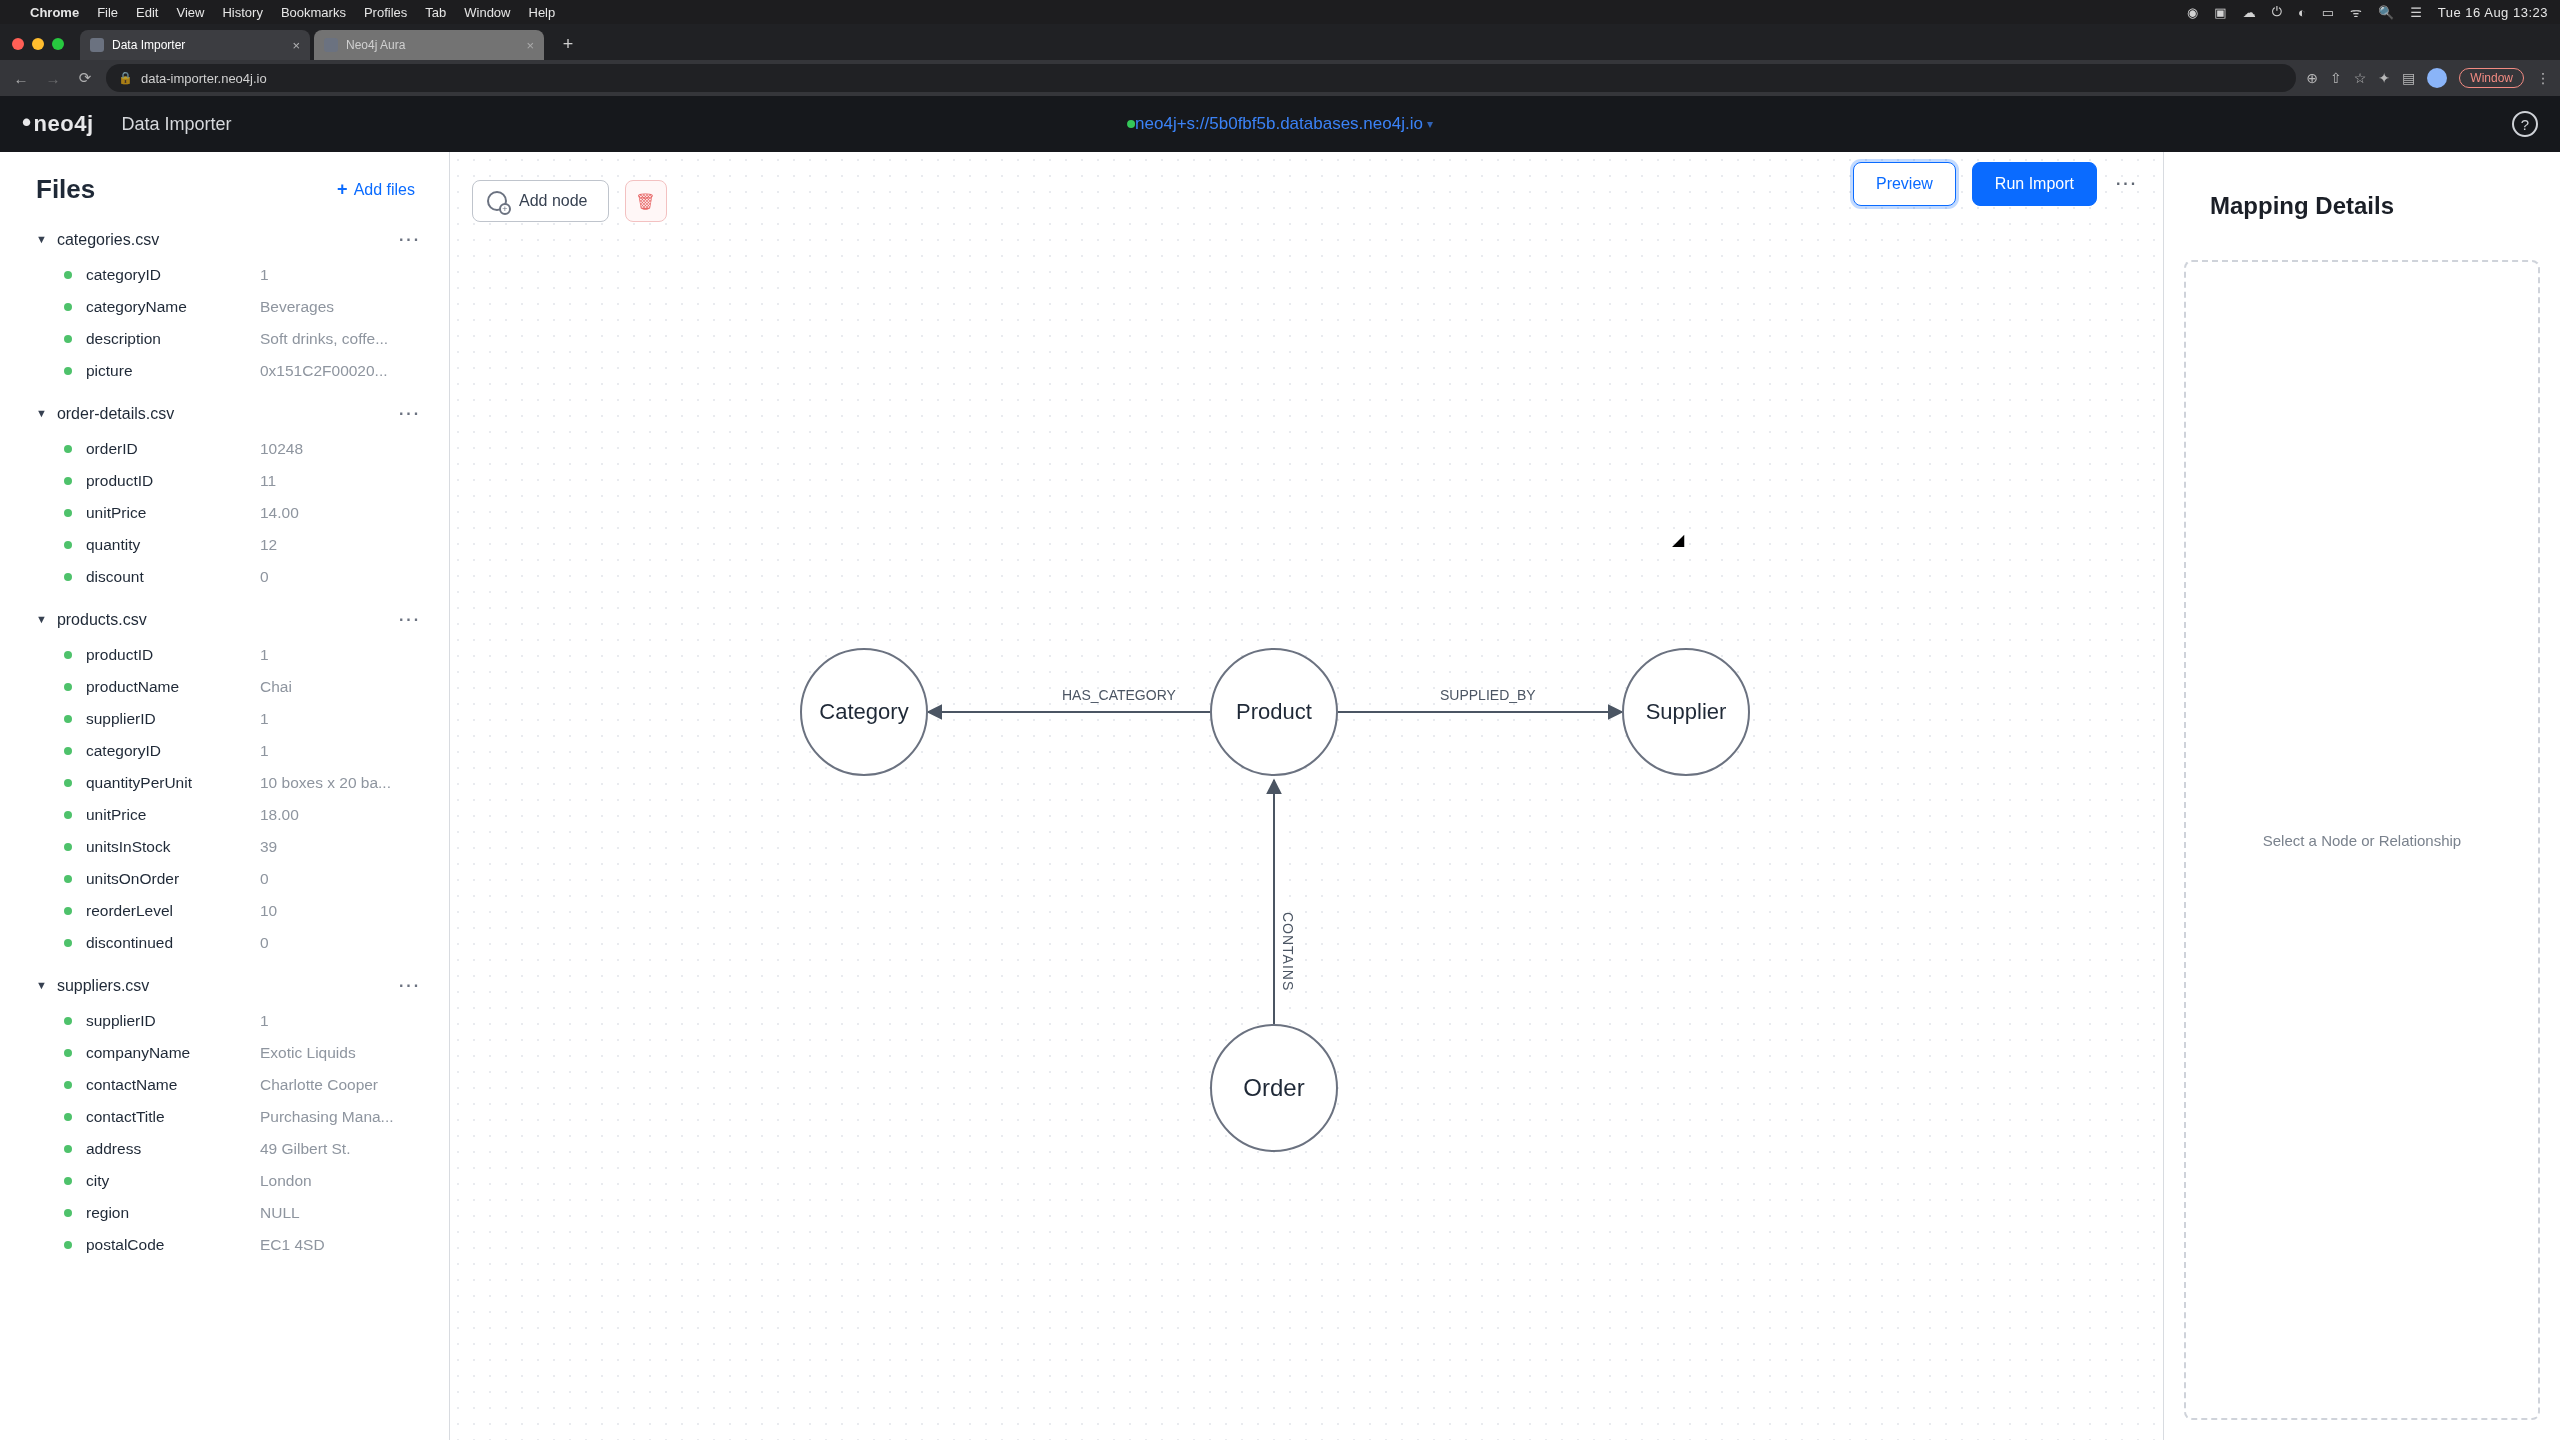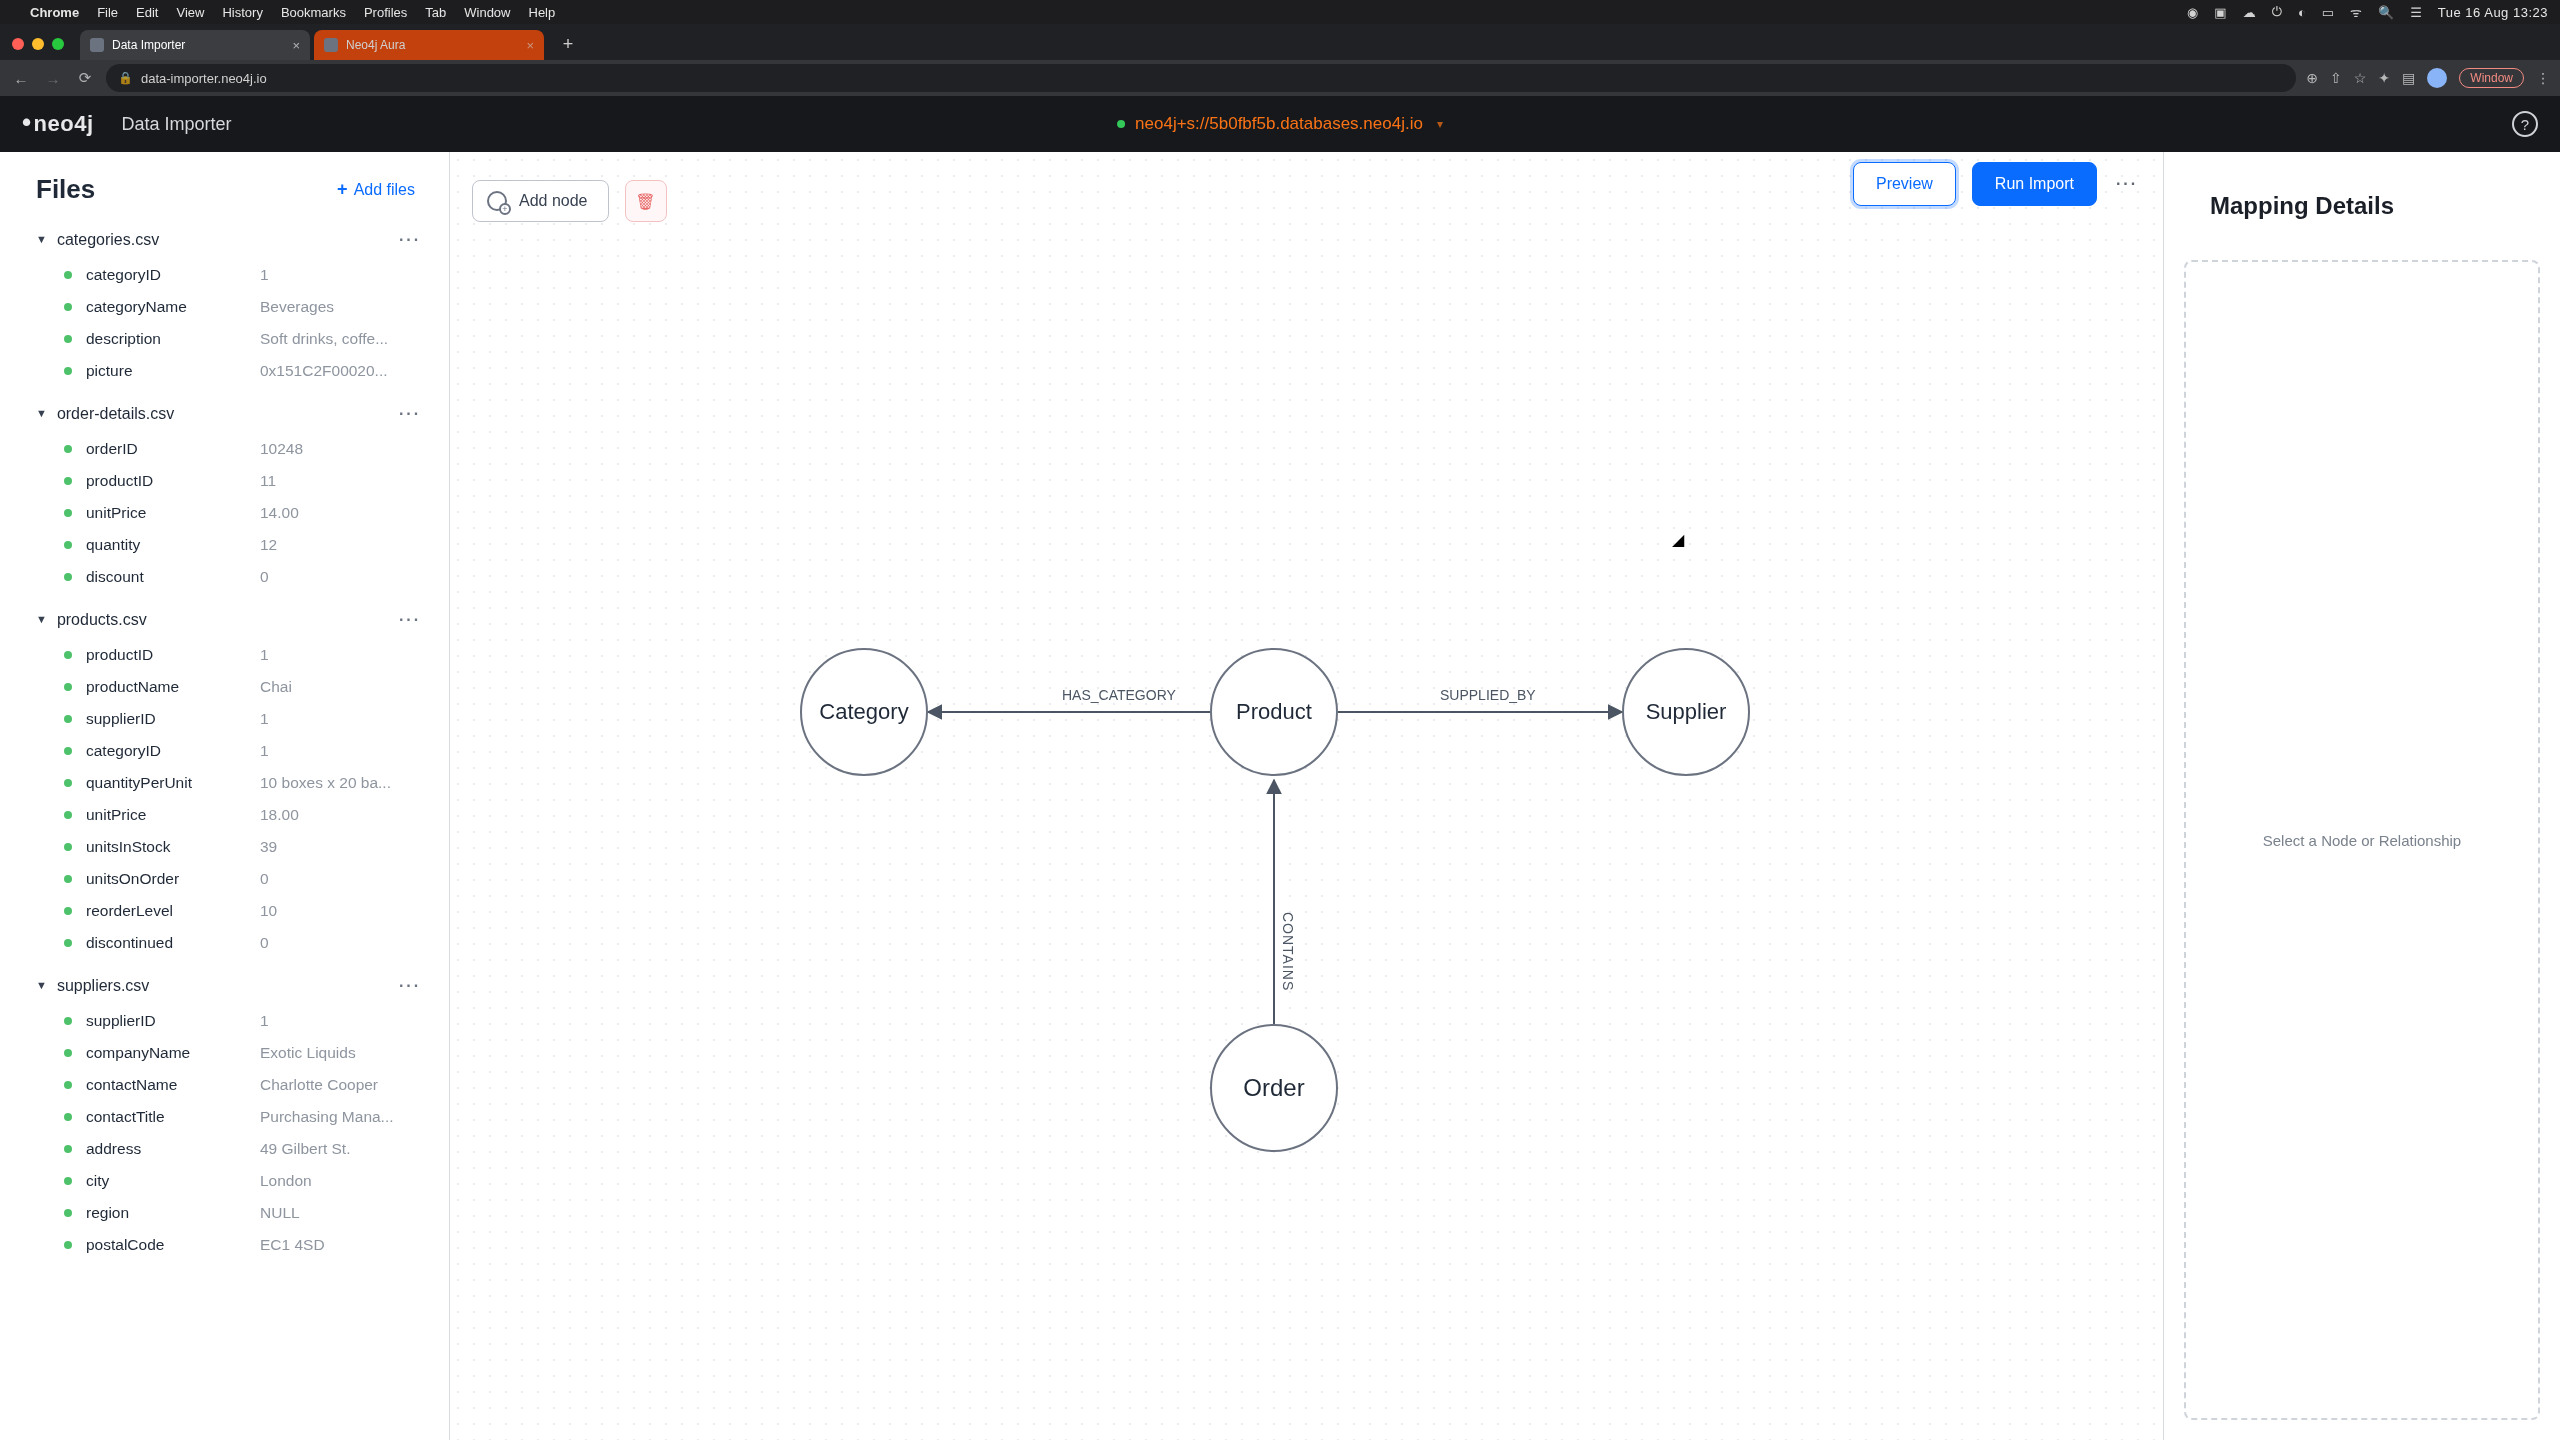--- a/index.html
+++ b/index.html
@@ -42,21 +42,21 @@
   .chrome-tabs{
     height:36px;background:#202124;display:flex;align-items:flex-end;
     padding-left:12px;gap:0;
   }
   .traffic{display:flex;gap:8px;align-items:center;margin-right:16px;margin-bottom:10px;}
   .traffic span{width:12px;height:12px;border-radius:50%;}
   .traffic .r{background:var(--mac-red);}
   .traffic .y{background:var(--mac-yellow);}
   .traffic .g{background:var(--mac-green);}
   .tab{
-    height:30px;min-width:230px;background:#c2410c;border-radius:8px 8px 0 0;
+    height:30px;min-width:230px;background:#737373;border-radius:8px 8px 0 0;
     display:flex;align-items:center;color:#d0d0d0;font-size:12px;
     padding:0 10px;margin-right:4px;position:relative;
   }
   .tab.active{background:#3c3d41;color:#fff;}
   .tab .favicon{width:14px;height:14px;border-radius:3px;background:#6b7280;margin-right:8px;flex:0 0 auto;}
   .tab .close{margin-left:auto;opacity:.6;font-size:13px;}
   .newtab{
     width:28px;height:28px;color:#cfcfcf;display:flex;align-items:center;justify-content:center;
     font-size:18px;margin-left:6px;margin-bottom:2px;border-radius:6px;
   }
@@ -83,21 +83,21 @@
     padding:0 22px;gap:28px;position:relative;
   }
   .app-header .logo{
     font-weight:600;font-size:22px;letter-spacing:.5px;
     display:flex;align-items:center;gap:2px;
   }
   .app-header .logo .dot{font-size:26px;line-height:0;transform:translateY(-2px);}
   .app-header .product{font-size:18px;color:#d6d8dc;font-weight:400;}
   .app-header .conn{
     position:absolute;left:50%;transform:translateX(-50%);
-    display:flex;align-items:center;gap:10px;color:#f97316;font-size:17px;
+    display:flex;align-items:center;color:#3b82f6;font-size:17px;
   }
   .app-header .conn .status-dot{width:8px;height:8px;border-radius:50%;background:var(--green-dot);}
   .app-header .conn .chev{font-size:12px;opacity:.7;margin-left:4px;}
   .app-header .help{
     margin-left:auto;width:26px;height:26px;border:2px solid #cfd2d7;border-radius:50%;
     display:flex;align-items:center;justify-content:center;font-size:15px;color:#cfd2d7;
   }
 
   
   .app-body{

